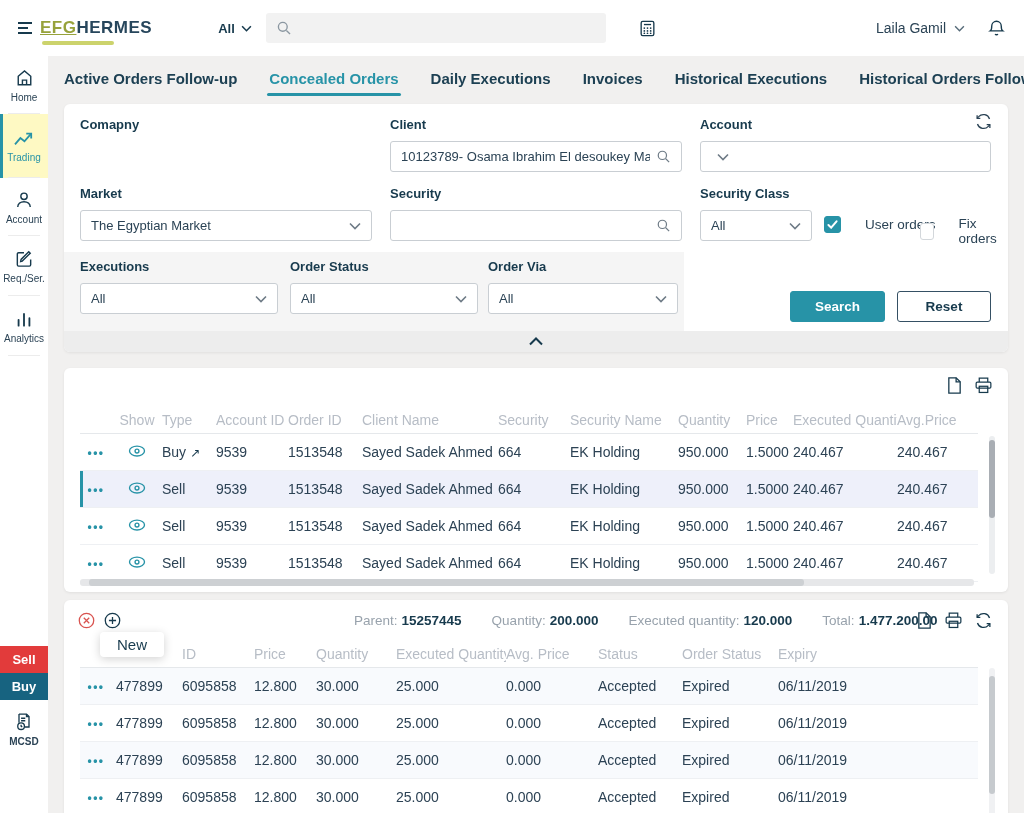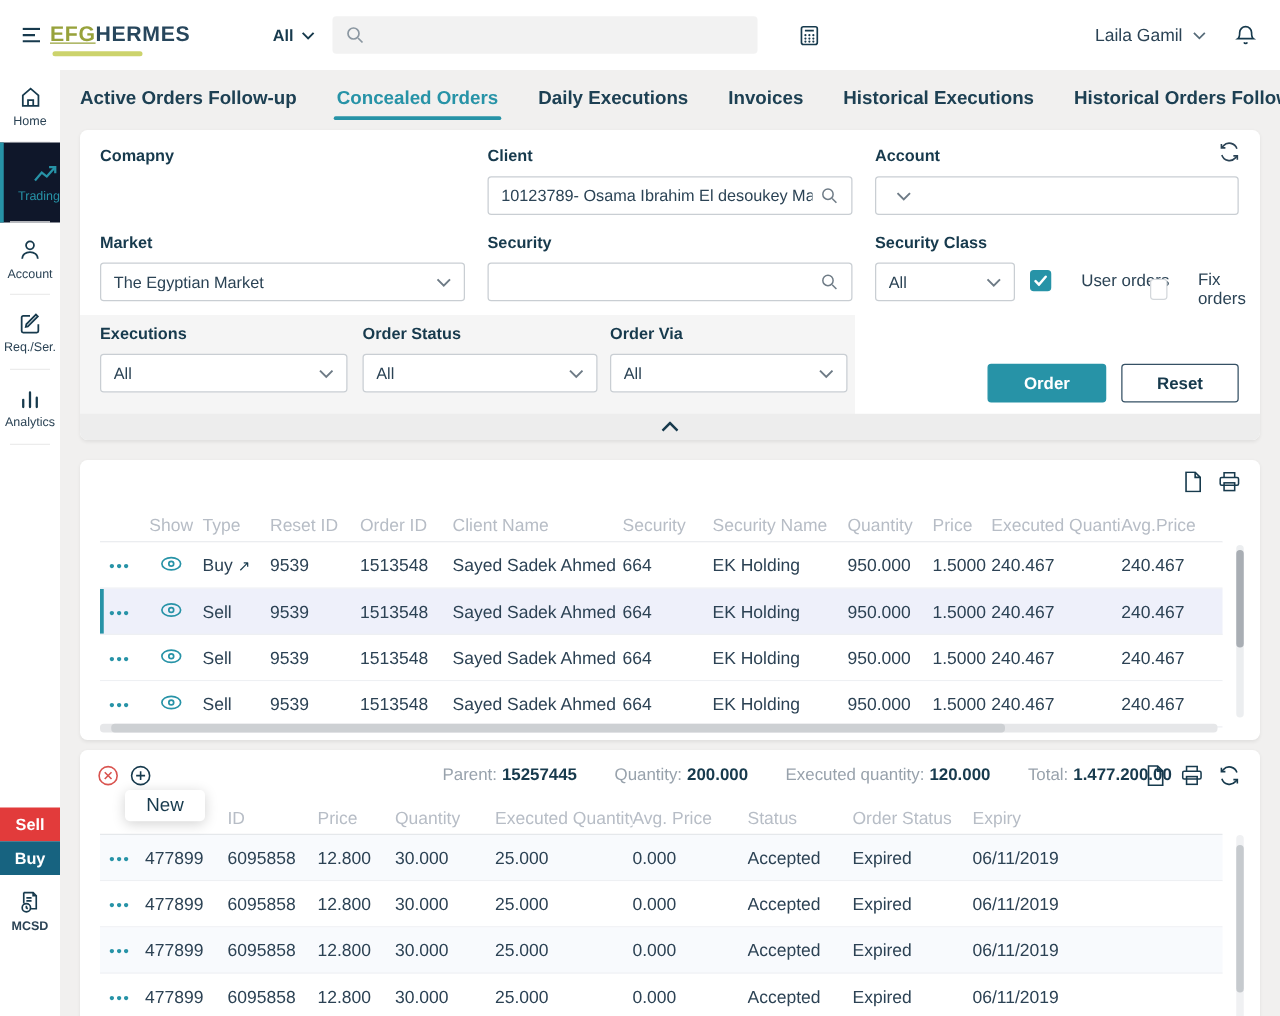--- a/index.html
+++ b/index.html
@@ -22,21 +22,21 @@
   .calcbtn { margin-left:32px; color:#173a4d; cursor:pointer; }
   .top-right { margin-left:auto; display:flex; align-items:center; margin-right:18px; gap:22px; }
   .user { display:flex; align-items:center; gap:8px; font-size:14px; color:#2b4355; cursor:pointer; }
   .bell { color:#173a4d; cursor:pointer; }
 
   
   .sidebar { position:absolute; left:0; top:56px; width:48px; height:757px; background:#fff; z-index:20; }
   .side-item { position:relative; display:flex; flex-direction:column; align-items:center; justify-content:center; gap:4px; height:58px; color:#173a4d; cursor:pointer; }
   .side-item::after { content:""; position:absolute; bottom:0; left:8px; right:8px; height:1px; background:#ececec; }
   .side-item .lbl { font-size:10px; color:#2b4355; }
-  .side-item.active { background:#0f172a; height:64px;align-items:flex-end; }
+  .side-item.active { background:#fef9c3; height:64px; }
   .side-item.active::before { content:""; position:absolute; left:0; top:0; bottom:0; width:3px; background:#2793a7; }
   .side-item.active .lbl, .side-item.active svg { color:#2793a7; }
   .side-bottom { position:absolute; left:0; top:590px; width:48px; }
   .side-sell { height:27px; background:#e23b3b; color:#fff; font-size:13px; font-weight:700; display:flex; align-items:center; justify-content:center; cursor:pointer; }
   .side-buy { height:27px; background:#176380; color:#fff; font-size:13px; font-weight:700; display:flex; align-items:center; justify-content:center; cursor:pointer; }
   .side-mcsd { margin-top:12px; display:flex; flex-direction:column; align-items:center; gap:4px; color:#173a4d; cursor:pointer; }
   .side-mcsd .lbl { font-size:10px; font-weight:700; color:#2b4355; }
 
   
   .main { position:absolute; left:48px; top:56px; width:976px; height:757px; }
@@ -323,21 +323,21 @@
       <span class="f-label" style="left:424px;top:155px">Order Via</span>
       <div class="field" style="left:424px;top:179px;width:190px;z-index:2">
         <span class="val">All</span>
         <span class="tail-ic">
             <svg width="12" height="8" viewBox="0 0 12 8" fill="none" stroke="currentColor" stroke-width="1.6">
               <path d="M1 1.5l5 5 5-5"></path>
             </svg>
           </span>
       </div>
 
-      <div class="btn btn-search">Order</div>
+      <div class="btn btn-search">Search</div>
       <div class="btn btn-reset">Reset</div>
 
       <div class="collapse-strip">
         <svg width="14" height="9" viewBox="0 0 14 9" fill="none" stroke="currentColor" stroke-width="2">
             <path d="M1 7.5 7 1.5l6 6"></path>
           </svg>
       </div>
     </section>
 
     <section class="card orders-card">
@@ -354,21 +354,21 @@
               <rect x="1.5" y="6" width="19" height="8" rx="1.5"></rect>
               <rect x="5.5" y="11.5" width="11" height="8"></rect>
             </svg>
         </span>
       </div>
       <div class="dtable">
         <div class="thead">
             <div class="tcell center" style="width: 36px;"></div>
             <div class="tcell center" style="width: 46px;">Show</div>
             <div class="tcell" style="width: 54px;">Type</div>
-            <div class="tcell" style="width: 72px;">Reset ID</div>
+            <div class="tcell" style="width: 72px;">Account ID</div>
             <div class="tcell" style="width: 74px;">Order ID</div>
             <div class="tcell" style="width: 136px;">Client Name</div>
             <div class="tcell" style="width: 72px;">Security</div>
             <div class="tcell" style="width: 108px;">Security Name</div>
             <div class="tcell" style="width: 68px;">Quantity</div>
             <div class="tcell" style="width: 47px;">Price</div>
             <div class="tcell" style="width: 104px;">Executed Quantity</div>
             <div class="tcell" style="width: 63px;">Avg.Price</div>
           </div>
         <div class="tbody">

